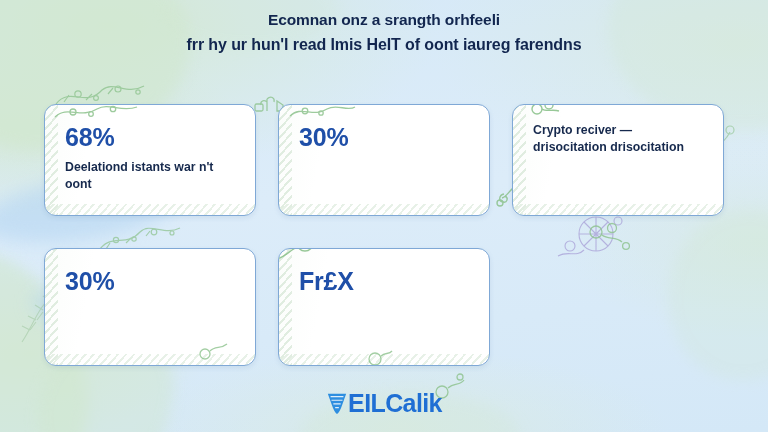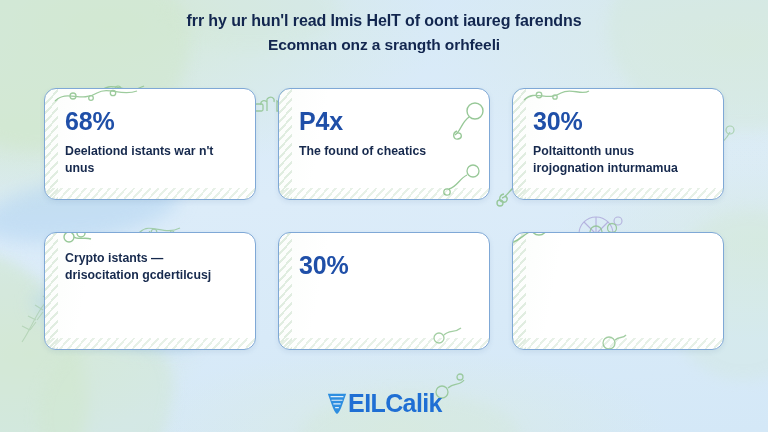--- a/index.html
+++ b/index.html
@@ -70,21 +70,21 @@
     font-weight: 700;
     letter-spacing: -0.1px;
   }
   .title-line-1 { font-size: 15.5px; line-height: 24px; }
   .title-line-2 { font-size: 16px;   line-height: 25px; }
 
   
   .grid {
     position: absolute;
     left: 44px;
-    top: 88px;
+    top: 104px;
     width: 680px;
     display: grid;
     grid-template-columns: repeat(3, 212px);
     grid-template-rows: 112px 118px;
     column-gap: 22px;
     row-gap: 32px;
   }
 
   .card {
     position: relative;
@@ -254,92 +254,74 @@
   <div class="deco" style="left:700px; top:120px;">
     <svg width="46" height="44" viewBox="0 0 46 44" fill="none" stroke="#8cc28c" stroke-width="1.2" opacity=".6">
       <path d="M4 38 C12 24, 22 28, 30 12"></path>
       <circle cx="16" cy="26" r="3"></circle>
         <circle cx="30" cy="10" r="4"></circle>
     </svg>
   </div>
 </div>
 
 <div class="header">
+  <div class="title-line title-line-1">Ecomnan onz a srangth orhfeeli</div>
   <div class="title-line title-line-2">frr hy ur hun'l read Imis HeIT of oont iaureg farendns</div>
-  <div class="title-line title-line-1">Ecomnan onz a srangth orhfeeli</div>
 </div>
 
 <div class="grid">
 
   <div class="card">
     <div class="stat">68%</div>
-    <div class="desc">Deelationd istants war n't unus</div>
+    <div class="desc">Deelationd istants war n't oont</div>
     <div class="vine" style="left:6px; top:-4px;">
       <svg width="90" height="22" viewBox="0 0 90 22" fill="none" stroke="#8cc28c" stroke-width="1.3" opacity=".85">
         <path d="M4 16 C16 4, 30 18, 46 8 C58 1, 70 12, 86 6"></path>
         <circle cx="22" cy="11" r="3"></circle>
           <circle cx="40" cy="13" r="2.3"></circle>
           <circle cx="62" cy="8" r="2.7"></circle>
       </svg>
     </div>
   </div>
 
-  <div class="card">
-    <div class="stat">Р4x</div>
-    <div class="desc">The found of cheatics</div>
-    <div class="vine" style="right:-4px; top:10px;">
-      <svg width="44" height="52" viewBox="0 0 44 52" fill="none" stroke="#8cc28c" stroke-width="1.4" opacity=".9">
-        <circle cx="26" cy="12" r="8"></circle>
-        <path d="M20 18 C12 24, 12 32, 6 36"></path>
-        <path d="M8 32 c-5 2 -4 9 1 8 c5 -1 4 -7 -1 -6"></path>
-      </svg>
-    </div>
-    <div class="vine" style="right:-2px; bottom:-6px;">
-      <svg width="52" height="40" viewBox="0 0 52 40" fill="none" stroke="#8cc28c" stroke-width="1.3" opacity=".9">
-        <circle cx="34" cy="10" r="6"></circle>
-        <path d="M28 14 C20 18, 18 26, 10 28"></path>
-        <circle cx="8" cy="31" r="3.2"></circle>
-      </svg>
-    </div>
-  </div>
 
   <div class="card">
     <div class="stat">30%</div>
-    <div class="desc">Poltaittonth unus irojognation inturmamua</div>
     <div class="vine" style="left:8px; top:-3px;">
       <svg width="70" height="20" viewBox="0 0 70 20" fill="none" stroke="#8cc28c" stroke-width="1.3" opacity=".85">
         <path d="M3 14 C14 3, 26 16, 40 7 C50 1, 60 10, 68 5"></path>
         <circle cx="18" cy="9" r="2.8"></circle>
           <circle cx="34" cy="11" r="2.2"></circle>
       </svg>
     </div>
   </div>
 
   <div class="card">
-    <div class="desc">Crypto istants — drisocitation gcdertilcusj</div>
+    <div class="desc">Crypto reciver — drisocitation drisocitation</div>
     <div class="vine" style="left:14px; top:-8px;">
       <svg width="40" height="22" viewBox="0 0 40 22" fill="none" stroke="#8cc28c" stroke-width="1.4" opacity=".9">
         <circle cx="10" cy="12" r="5"></circle>
           <circle cx="22" cy="8" r="4"></circle>
         <path d="M15 12 C19 15, 26 12, 32 14"></path>
       </svg>
     </div>
   </div>
 
   <div class="card">
     <div class="stat">30%</div>
     <div class="vine" style="right:24px; bottom:-5px;">
       <svg width="40" height="26" viewBox="0 0 40 26" fill="none" stroke="#8cc28c" stroke-width="1.3" opacity=".8">
         <circle cx="14" cy="14" r="5"></circle>
         <path d="M19 11 C24 6, 30 9, 36 4"></path>
       </svg>
     </div>
   </div>
 
   <div class="card">
+    <div class="stat">Fr£X</div>
     <div class="vine" style="left:-6px; top:-18px;">
       <svg width="70" height="34" viewBox="0 0 70 34" fill="none" stroke="#8cc28c" stroke-width="1.4" opacity=".9">
         <circle cx="32" cy="12" r="8"></circle>
           <circle cx="48" cy="8" r="5"></circle>
         <path d="M24 16 C16 20, 12 26, 4 28"></path>
       </svg>
     </div>
     <div class="vine" style="left:40%; bottom:-10px;">
       <svg width="30" height="24" viewBox="0 0 30 24" fill="none" stroke="#8cc28c" stroke-width="1.3" opacity=".8">
         <circle cx="12" cy="12" r="6"></circle>

